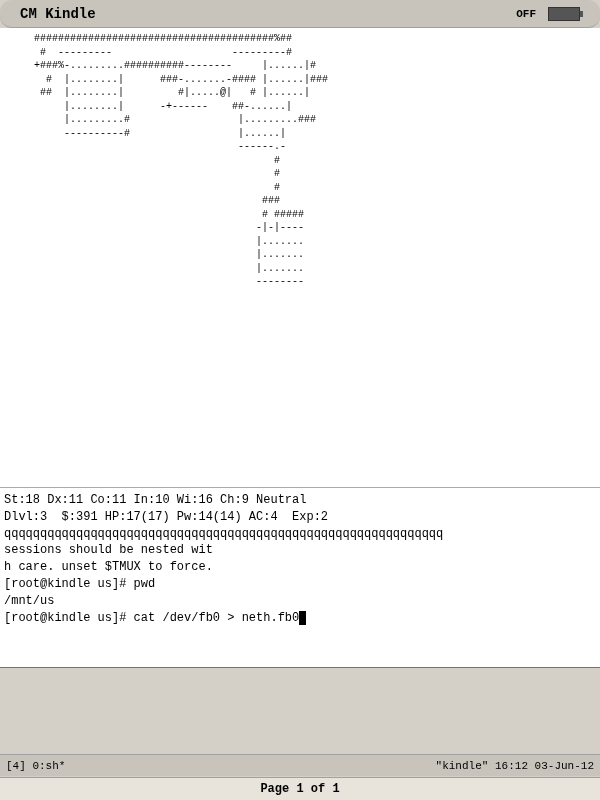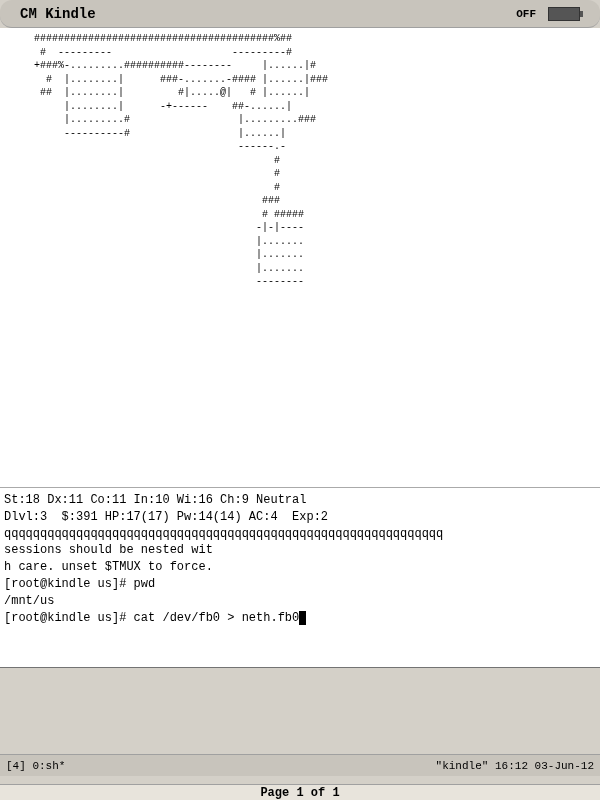--- a/index.html
+++ b/index.html
@@ -102,21 +102,21 @@
     #page-bar {
       background: #e8e4dc;
       border-top: 1px solid #a0a0a0;
       padding: 3px 8px;
       font-size: 12px;
       font-weight: bold;
       color: #000;
       display: flex;
       justify-content: center;
       align-items: center;
-      height: 16px;
+      height: 23px;
       position: absolute;
       bottom: 0;
       left: 0;
       right: 0;
     }
     .cursor {
       background: #000;
       color: #fff;
       display: inline;
     }

